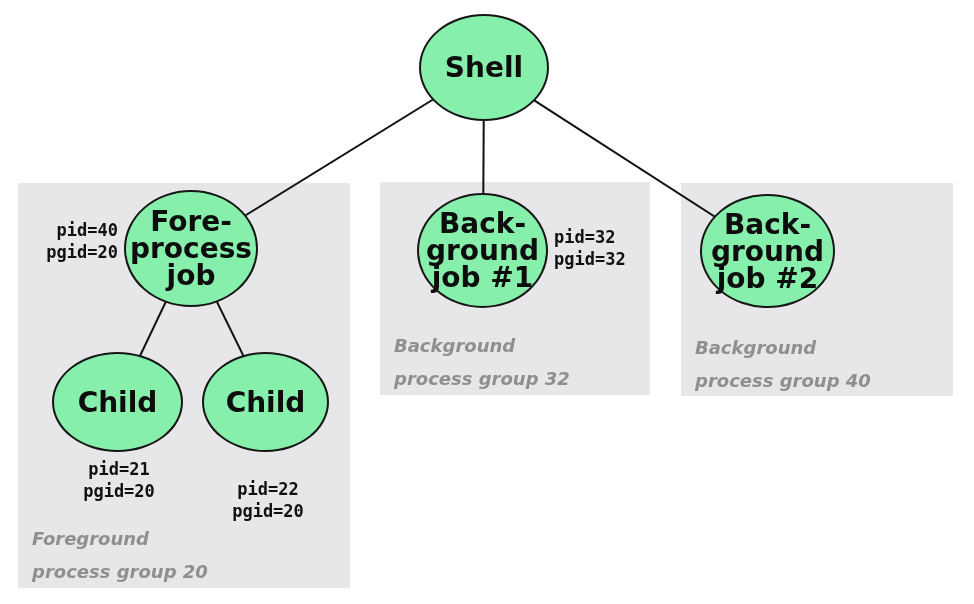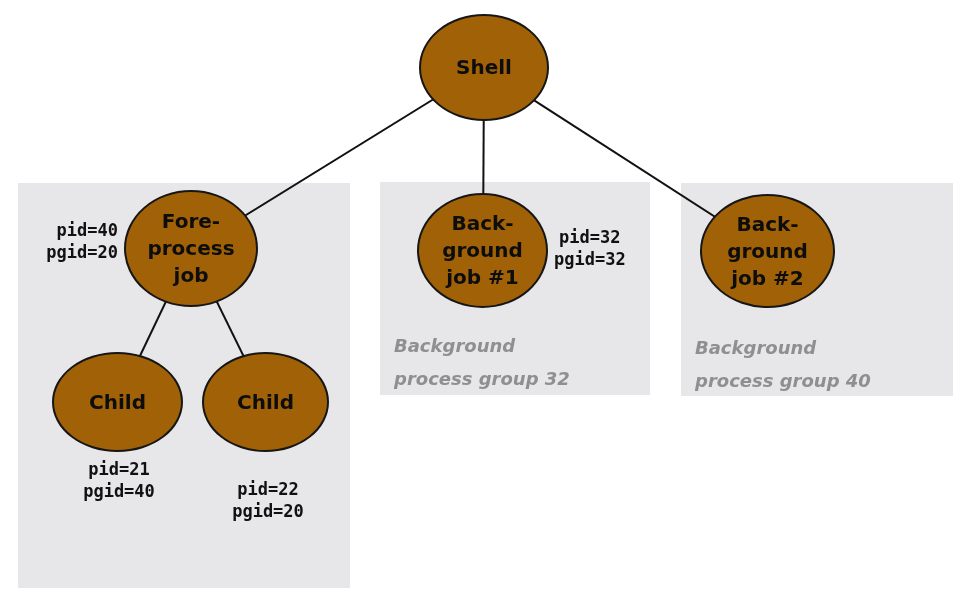--- a/index.html
+++ b/index.html
@@ -15,43 +15,42 @@
     position: absolute;
     background: #e7e6e8;
   }
   .edges-svg {
     position: absolute;
     left: 0; top: 0;
     width: 974px; height: 604px;
   }
   .node {
     position: absolute;
-    background: #a16207;
+    background: #86efac;
     border: 2px solid #161616;
     border-radius: 50%;
     display: flex;
     align-items: center;
     justify-content: center;
     text-align: center;
     font-weight: bold;
-    font-size: 20px;
+    font-size: 28px;
     line-height: 27px;
     color: #0d0d0d;
     white-space: pre-line;
     box-sizing: border-box;
   }
   .pid-label {
     position: absolute;
     font-family: "DejaVu Sans Mono", monospace;
     font-weight: bold;
     font-size: 17px;
     line-height: 22px;
     color: #111111;
     white-space: pre-line;
-    text-align: center;
   }
   .pid-right { text-align: right; }
   .pid-center { text-align: center; }
   .group-caption {
     position: absolute;
     font-weight: bold;
     font-style: italic;
     font-size: 18px;
     line-height: 33px;
     color: #8f8f92;
@@ -86,22 +85,24 @@
 ground
 job #2</div>
   <div class="node" style="left:52px; top:352px; width:131px; height:100px;">Child</div>
   <div class="node" style="left:202px; top:352px; width:127px; height:100px;">Child</div>
 
   <div class="pid-label pid-right" style="left:20px; top:219px; width:98px;">pid=40
 pgid=20</div>
   <div class="pid-label" style="left:554px; top:226px;">pid=32
 pgid=32</div>
   <div class="pid-label pid-center" style="left:59px; top:458px; width:120px;">pid=21
-pgid=40</div>
+pgid=20</div>
   <div class="pid-label pid-center" style="left:208px; top:478px; width:120px;">pid=22
 pgid=20</div>
 
+  <div class="group-caption" style="left:32px; top:522px;">Foreground
+process group 20</div>
   <div class="group-caption" style="left:394px; top:329px;">Background
 process group 32</div>
   <div class="group-caption" style="left:695px; top:331px;">Background
 process group 40</div>
 
 </div>
 
 </body></html>

